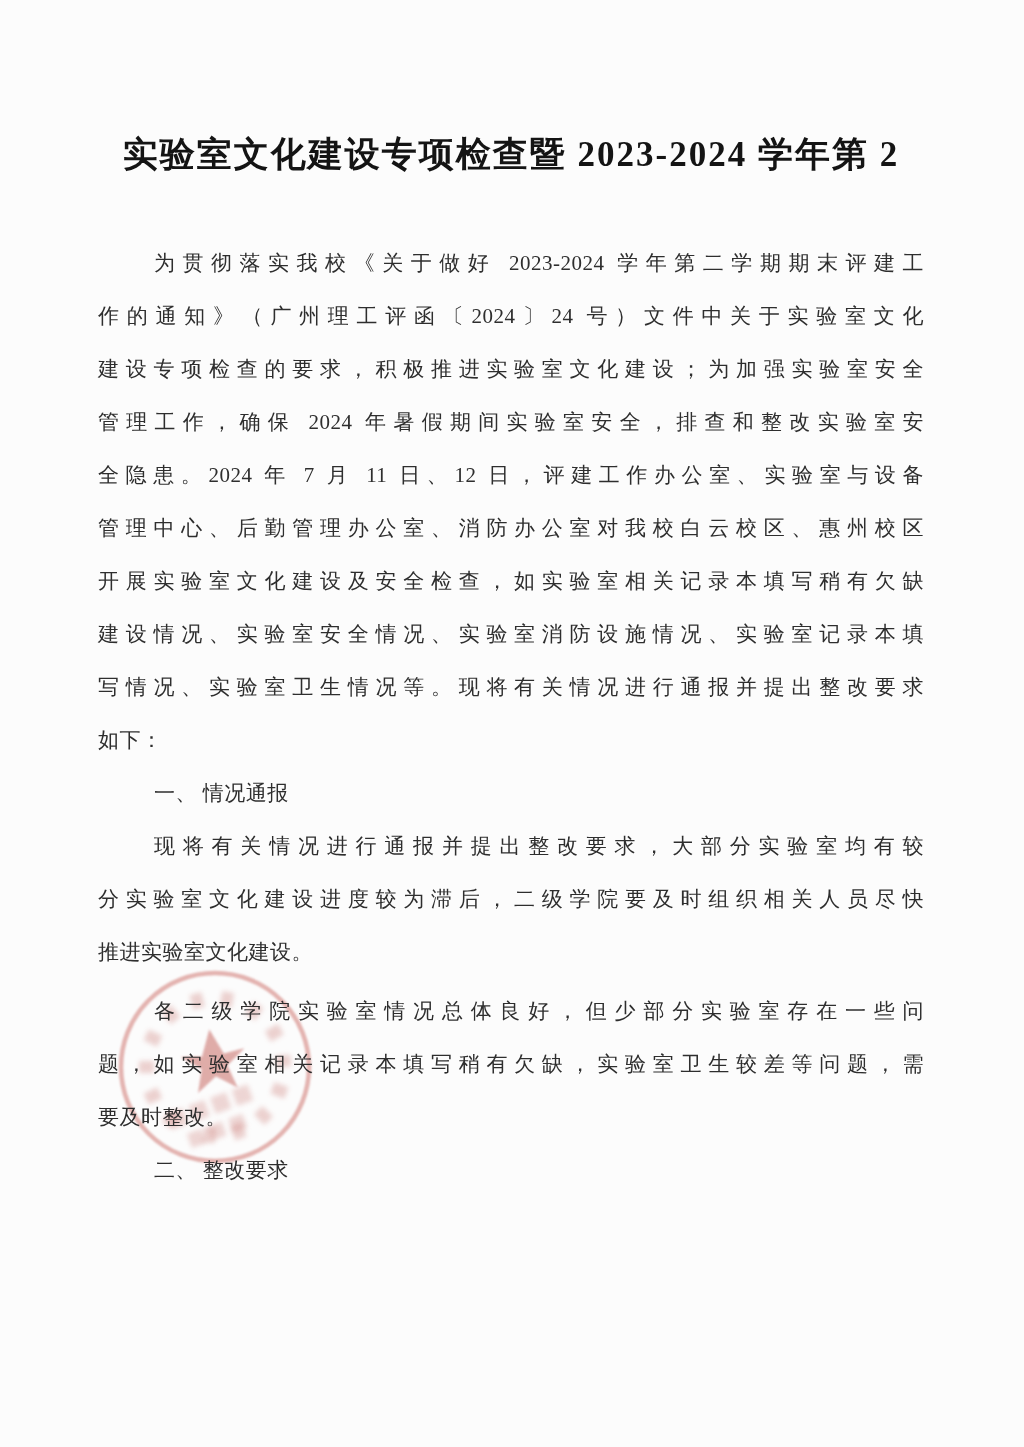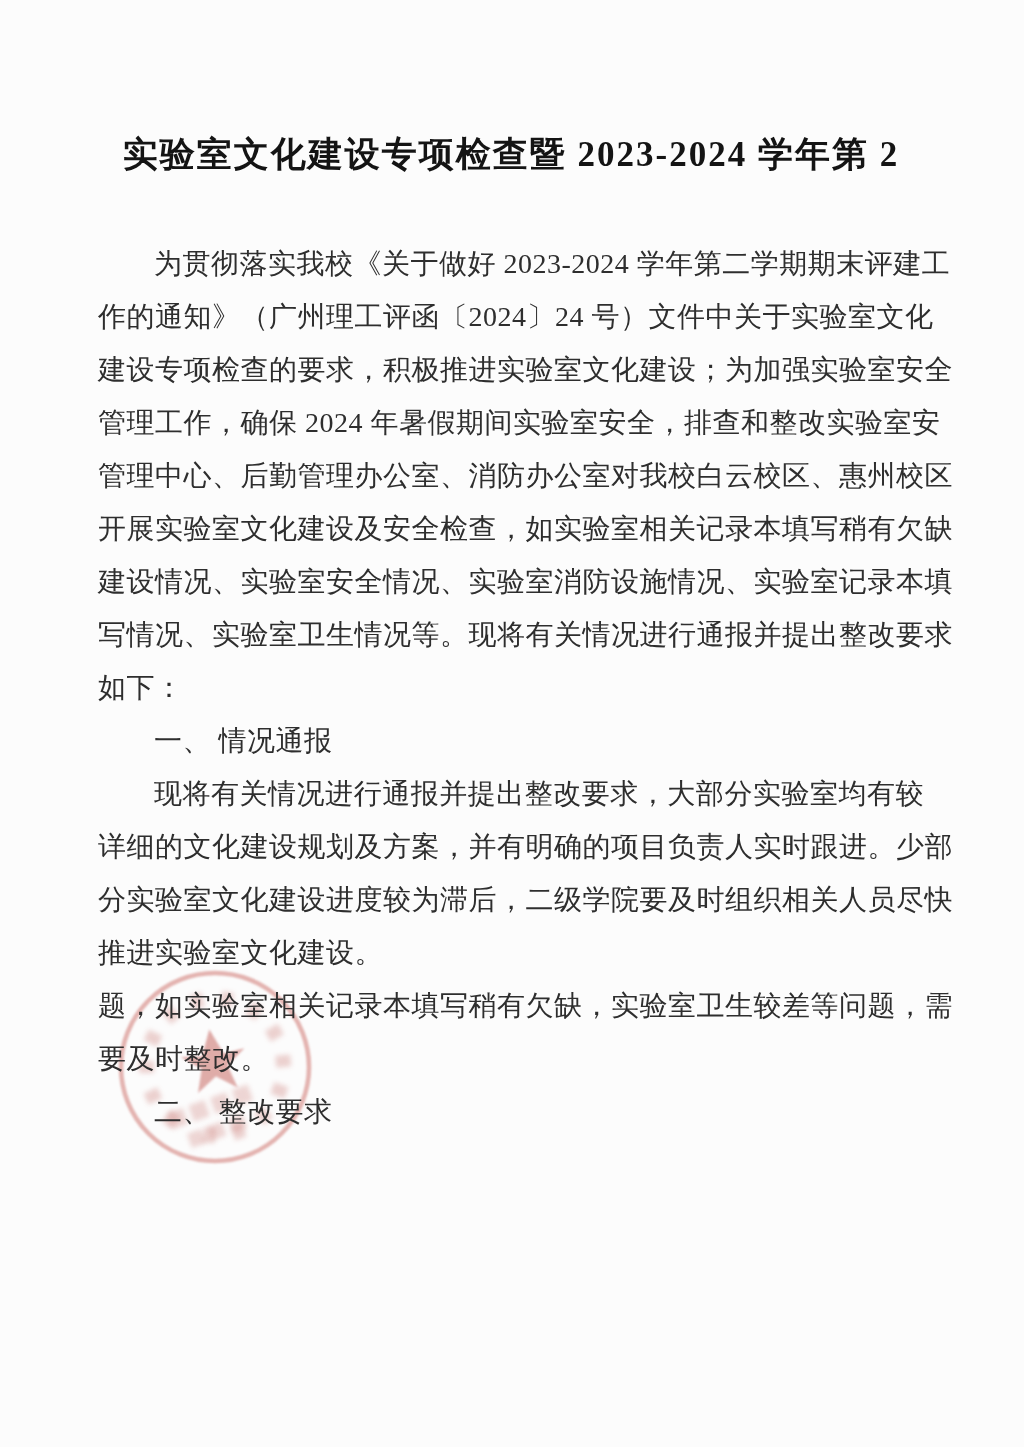--- a/index.html
+++ b/index.html
@@ -24,21 +24,21 @@
     text-align: center;
     font-size: 35px;
     line-height: 54px;
     font-weight: bold;
     letter-spacing: 2px;
     color: #141414;
   }
   .title-line { white-space: nowrap; }
   .body-text {
     margin-top: 55px;
-    font-size: 28px;
+    font-size: 21px;
     line-height: 53px;
     letter-spacing: 0.5px;
   }
   .line {
     text-align: justify;
     text-align-last: justify;
     text-justify: inter-character;
     white-space: nowrap;
   }
   .line.last {
@@ -114,33 +114,34 @@
     <div class="title">
       <div class="title-line">实验室文化建设专项检查暨 2023-2024 学年第 2</div>
     </div>
 
     <div class="body-text">
 
       <div class="line ind">为贯彻落实我校《关于做好 2023-2024 学年第二学期期末评建工</div>
       <div class="line">作的通知》（广州理工评函〔2024〕24 号）文件中关于实验室文化</div>
       <div class="line">建设专项检查的要求，积极推进实验室文化建设；为加强实验室安全</div>
       <div class="line">管理工作，确保 2024 年暑假期间实验室安全，排查和整改实验室安</div>
+      <div class="line">全隐患。2024 年 7 月 11 日、12 日，评建工作办公室、实验室与设备</div>
       <div class="line">管理中心、后勤管理办公室、消防办公室对我校白云校区、惠州校区</div>
       <div class="line">开展实验室文化建设及安全检查，如实验室相关记录本填写稍有欠缺</div>
       <div class="line">建设情况、实验室安全情况、实验室消防设施情况、实验室记录本填</div>
       <div class="line">写情况、实验室卫生情况等。现将有关情况进行通报并提出整改要求</div>
       <div class="line last">如下：</div>
 
       <div class="line heading">一、 情况通报</div>
 
       <div class="line ind">现将有关情况进行通报并提出整改要求，大部分实验室均有较</div>
-      <div class="line">详细的文化建设规划及方案，并有明确的项目负责人实时跟进。少部</div>
       <div class="line">分实验室文化建设进度较为滞后，二级学院要及时组织相关人员尽快</div>
       <div class="line last">推进实验室文化建设。</div>
 
+      <div class="line ind mt6">各二级学院实验室情况总体良好，但少部分实验室存在一些问</div>
       <div class="line">题，如实验室相关记录本填写稍有欠缺，实验室卫生较差等问题，需</div>
       <div class="line last">要及时整改。</div>
 
       <div class="line heading">二、 整改要求</div>
 
     </div>
   </div>
 </div>
 
 </body></html>

